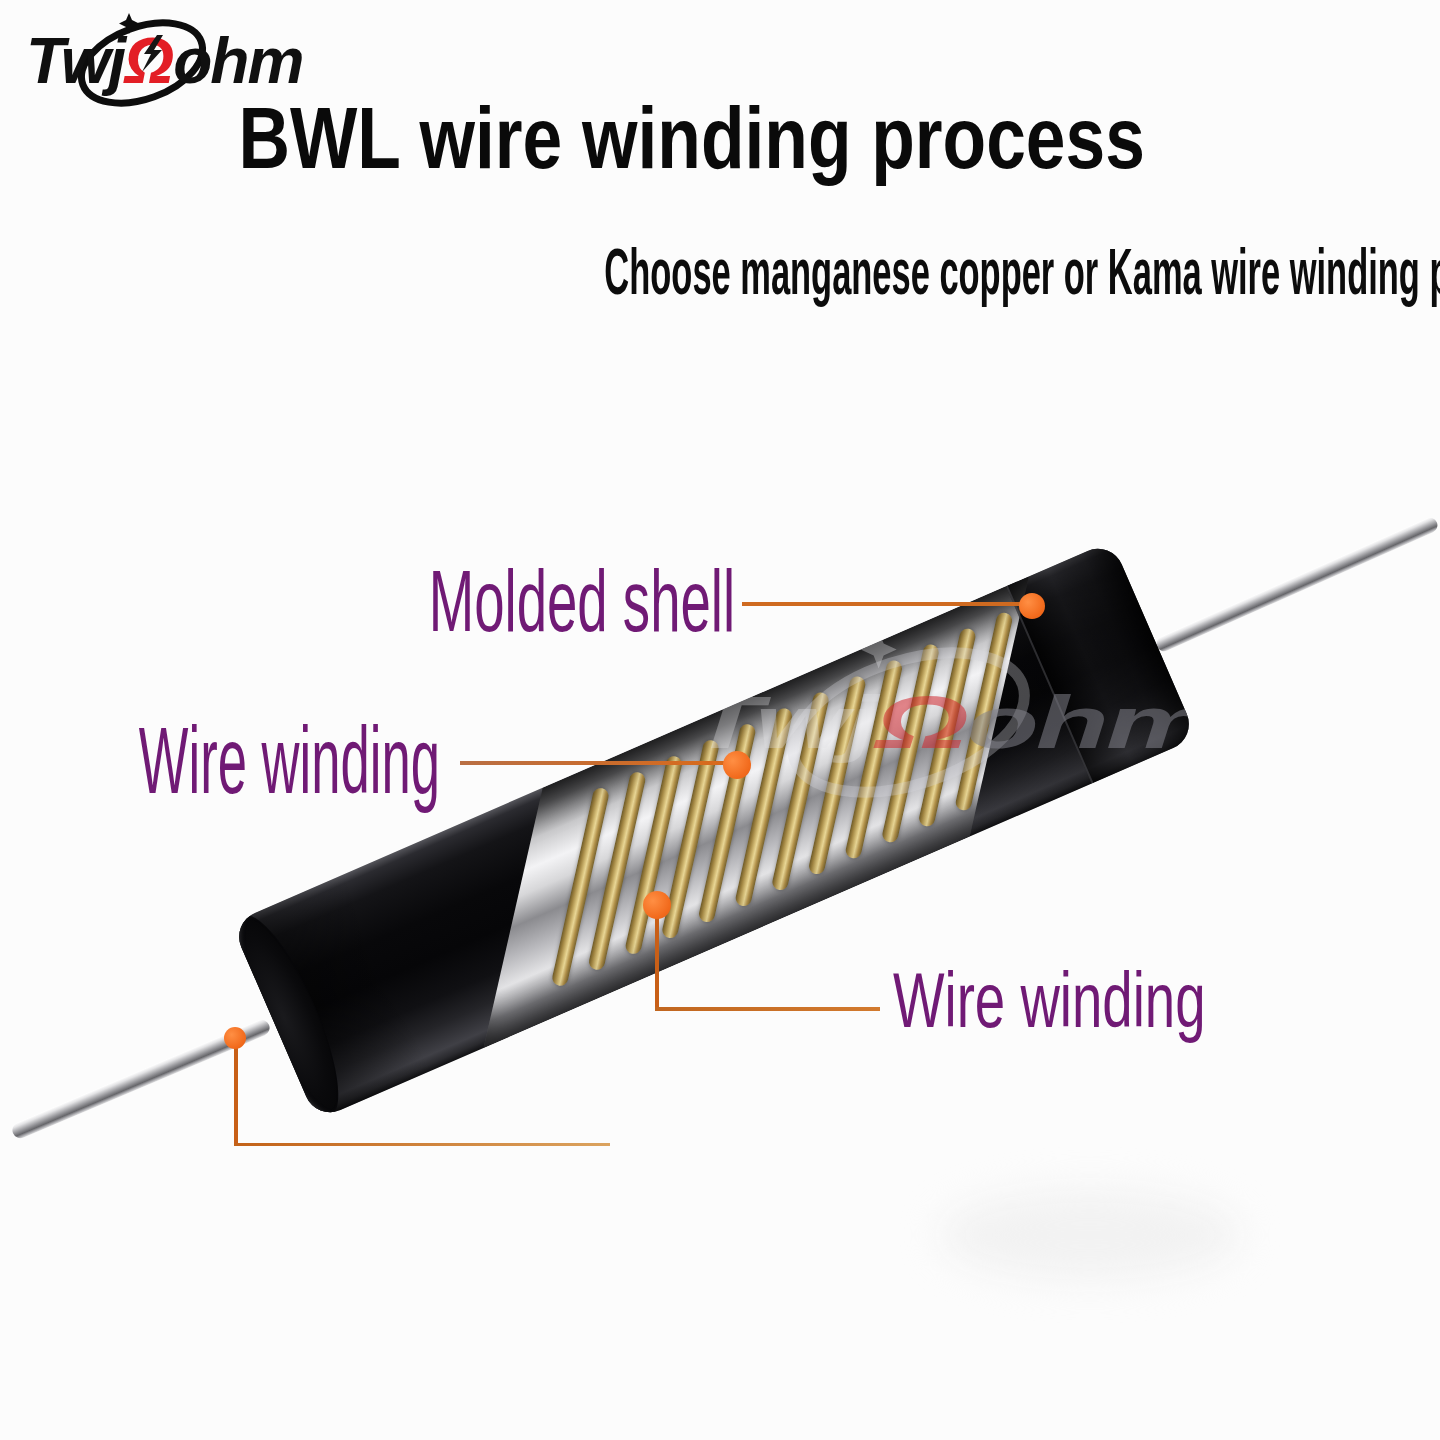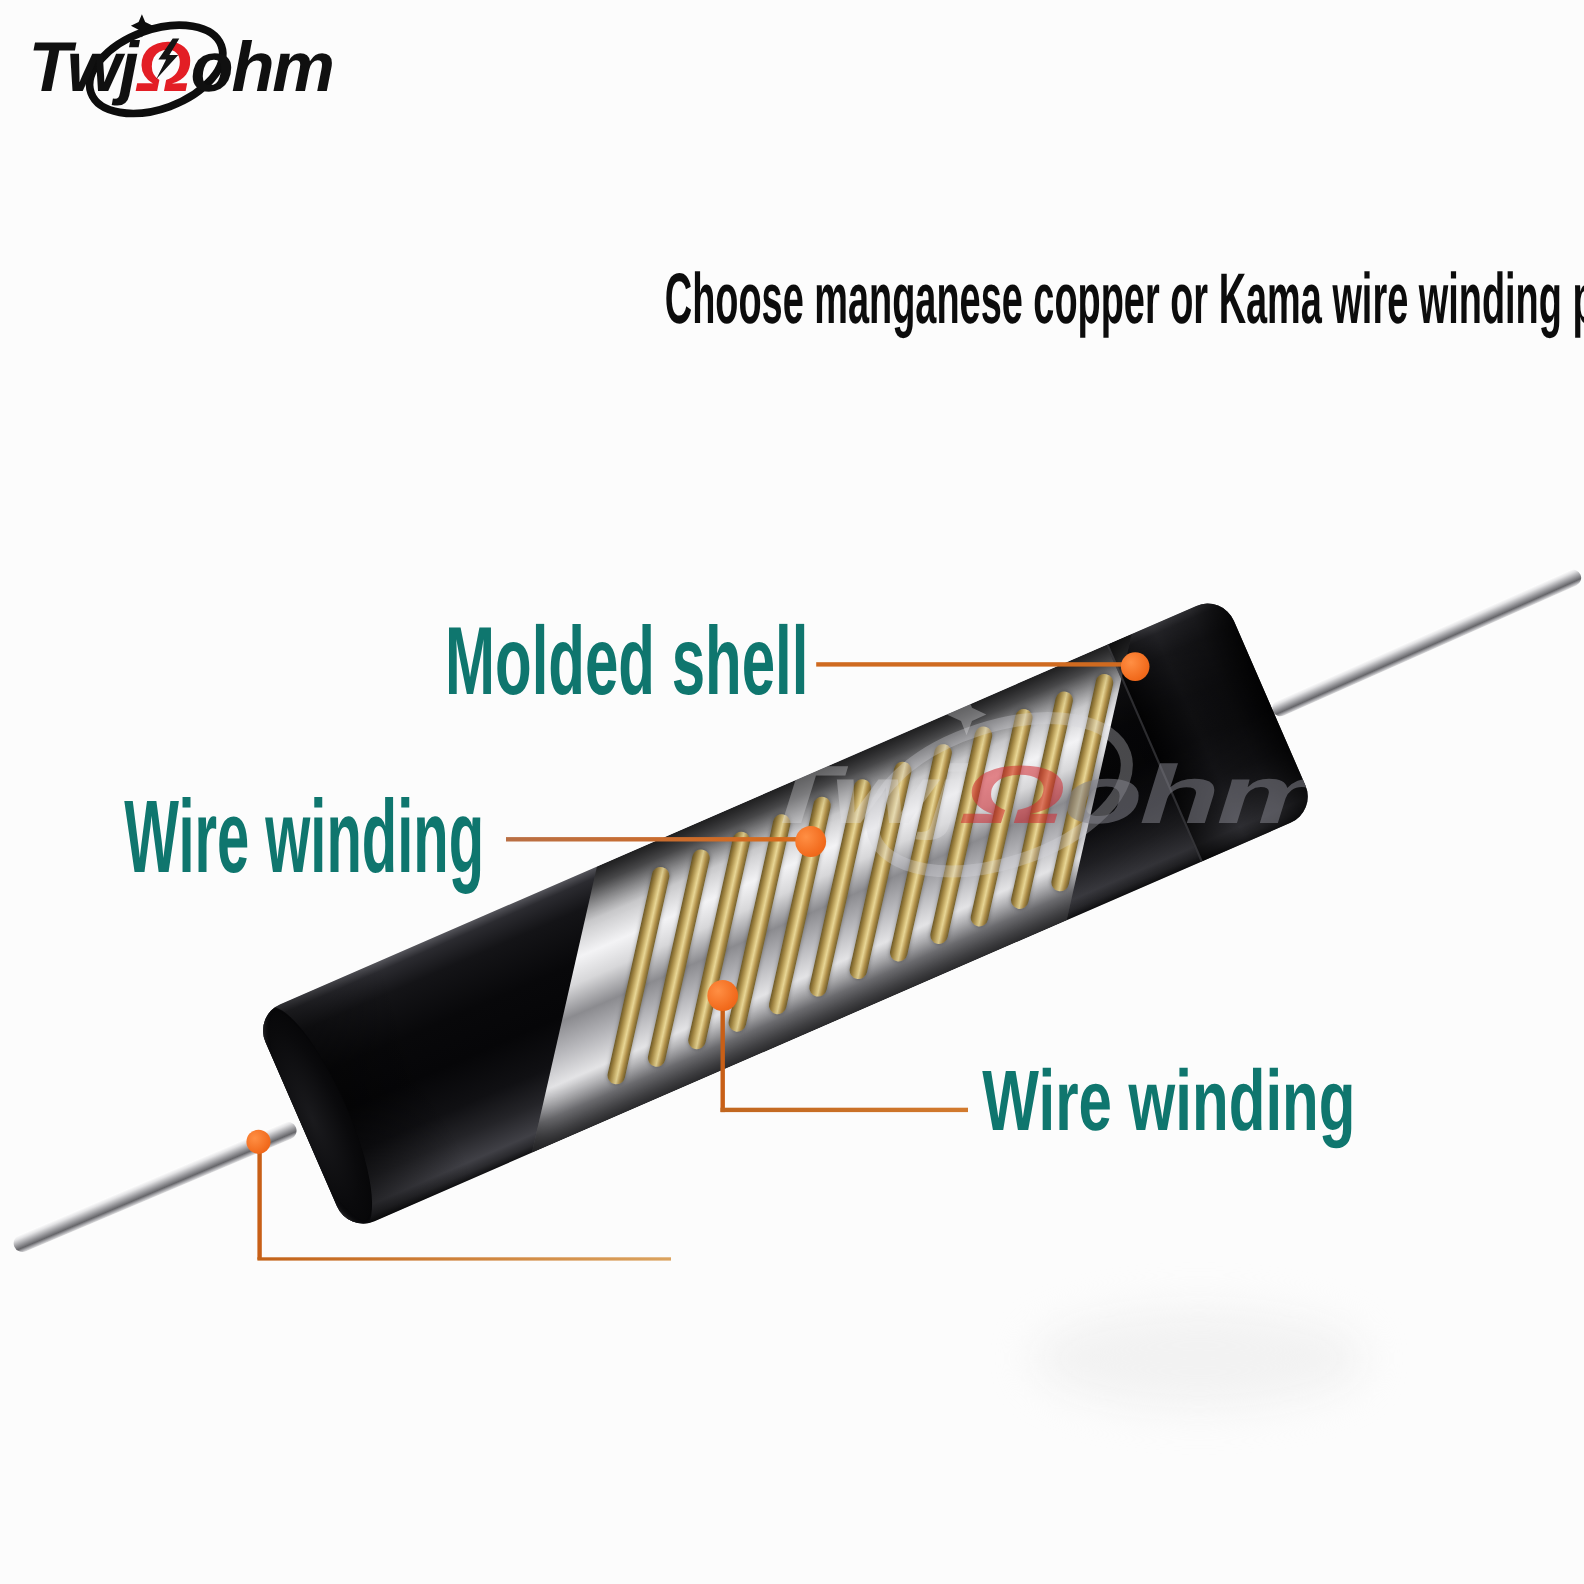--- a/index.html
+++ b/index.html
@@ -96,21 +96,21 @@
   .wm-o{color:rgba(210,40,48,.55);}
   .wm-h{color:rgba(130,130,138,.55);}
   .wm-swoosh{position:absolute;left:0;top:0;}
   
   .cline{position:absolute;background:#cf6a20;}
   .cdot{
     position:absolute;border-radius:50%;
     background:radial-gradient(circle at 35% 35%,#ff8f44 0%,#f26b1d 65%,#e35d10 100%);
   }
   .lbl{
-    position:absolute;font-weight:700;color:#0f766e;white-space:nowrap;
+    position:absolute;font-weight:400;color:#701a75;white-space:nowrap;
   }
   .lbl span{display:inline-block;white-space:nowrap;}
   .lbl-molded{right:705px;top:552px;font-size:88px;line-height:98px;}
   .lbl-molded span{transform:scaleX(0.62);transform-origin:right center;}
   .lbl-ww-top{right:1000px;top:711px;font-size:94px;line-height:100px;}
   .lbl-ww-top span{transform:scaleX(0.56);transform-origin:right center;}
   .lbl-ww-bot{left:893px;top:958px;font-size:78px;line-height:84px;}
   .lbl-ww-bot span{transform:scaleX(0.70);transform-origin:left center;}
   .lbl-term{left:616px;top:1105px;font-size:76px;line-height:80px;}
   .lbl-term span{transform:scaleX(0.60);transform-origin:left center;}
@@ -126,20 +126,21 @@
     <svg width="310" height="125" viewBox="0 0 310 125">
       <ellipse cx="116" cy="55" rx="63" ry="36" fill="none" stroke="#0d0d0d" stroke-width="7" transform="rotate(-20 116 55)"></ellipse>
       <path d="M103 5 L106 12 L113 15.5 L106 19 L103 26 L100 19 L93 15.5 L100 12 Z" fill="#0d0d0d"></path>
     </svg>
     <div class="logo-text"><span>Twj</span><span class="logo-omega">Ω</span><span>ohm</span></div>
     <svg width="310" height="125" viewBox="0 0 310 125" style="pointer-events:none">
       <polygon points="131,27 118,46 125,46 116,64 136,42 128,42 137,27" fill="#151515"></polygon>
     </svg>
   </div>
 
+  <div class="title"><span>BWL wire winding process</span></div>
   <div class="subtitle"><span>Choose manganese copper or Kama wire winding process with stable performance</span></div>
 
   <div class="lead lead-left"></div>
   <div class="lead lead-right"></div>
 
   <div class="body-rot">
     <div class="shell-side"></div>
     <div class="cutaway">
       <div class="core"></div>
       <div id="strands">

